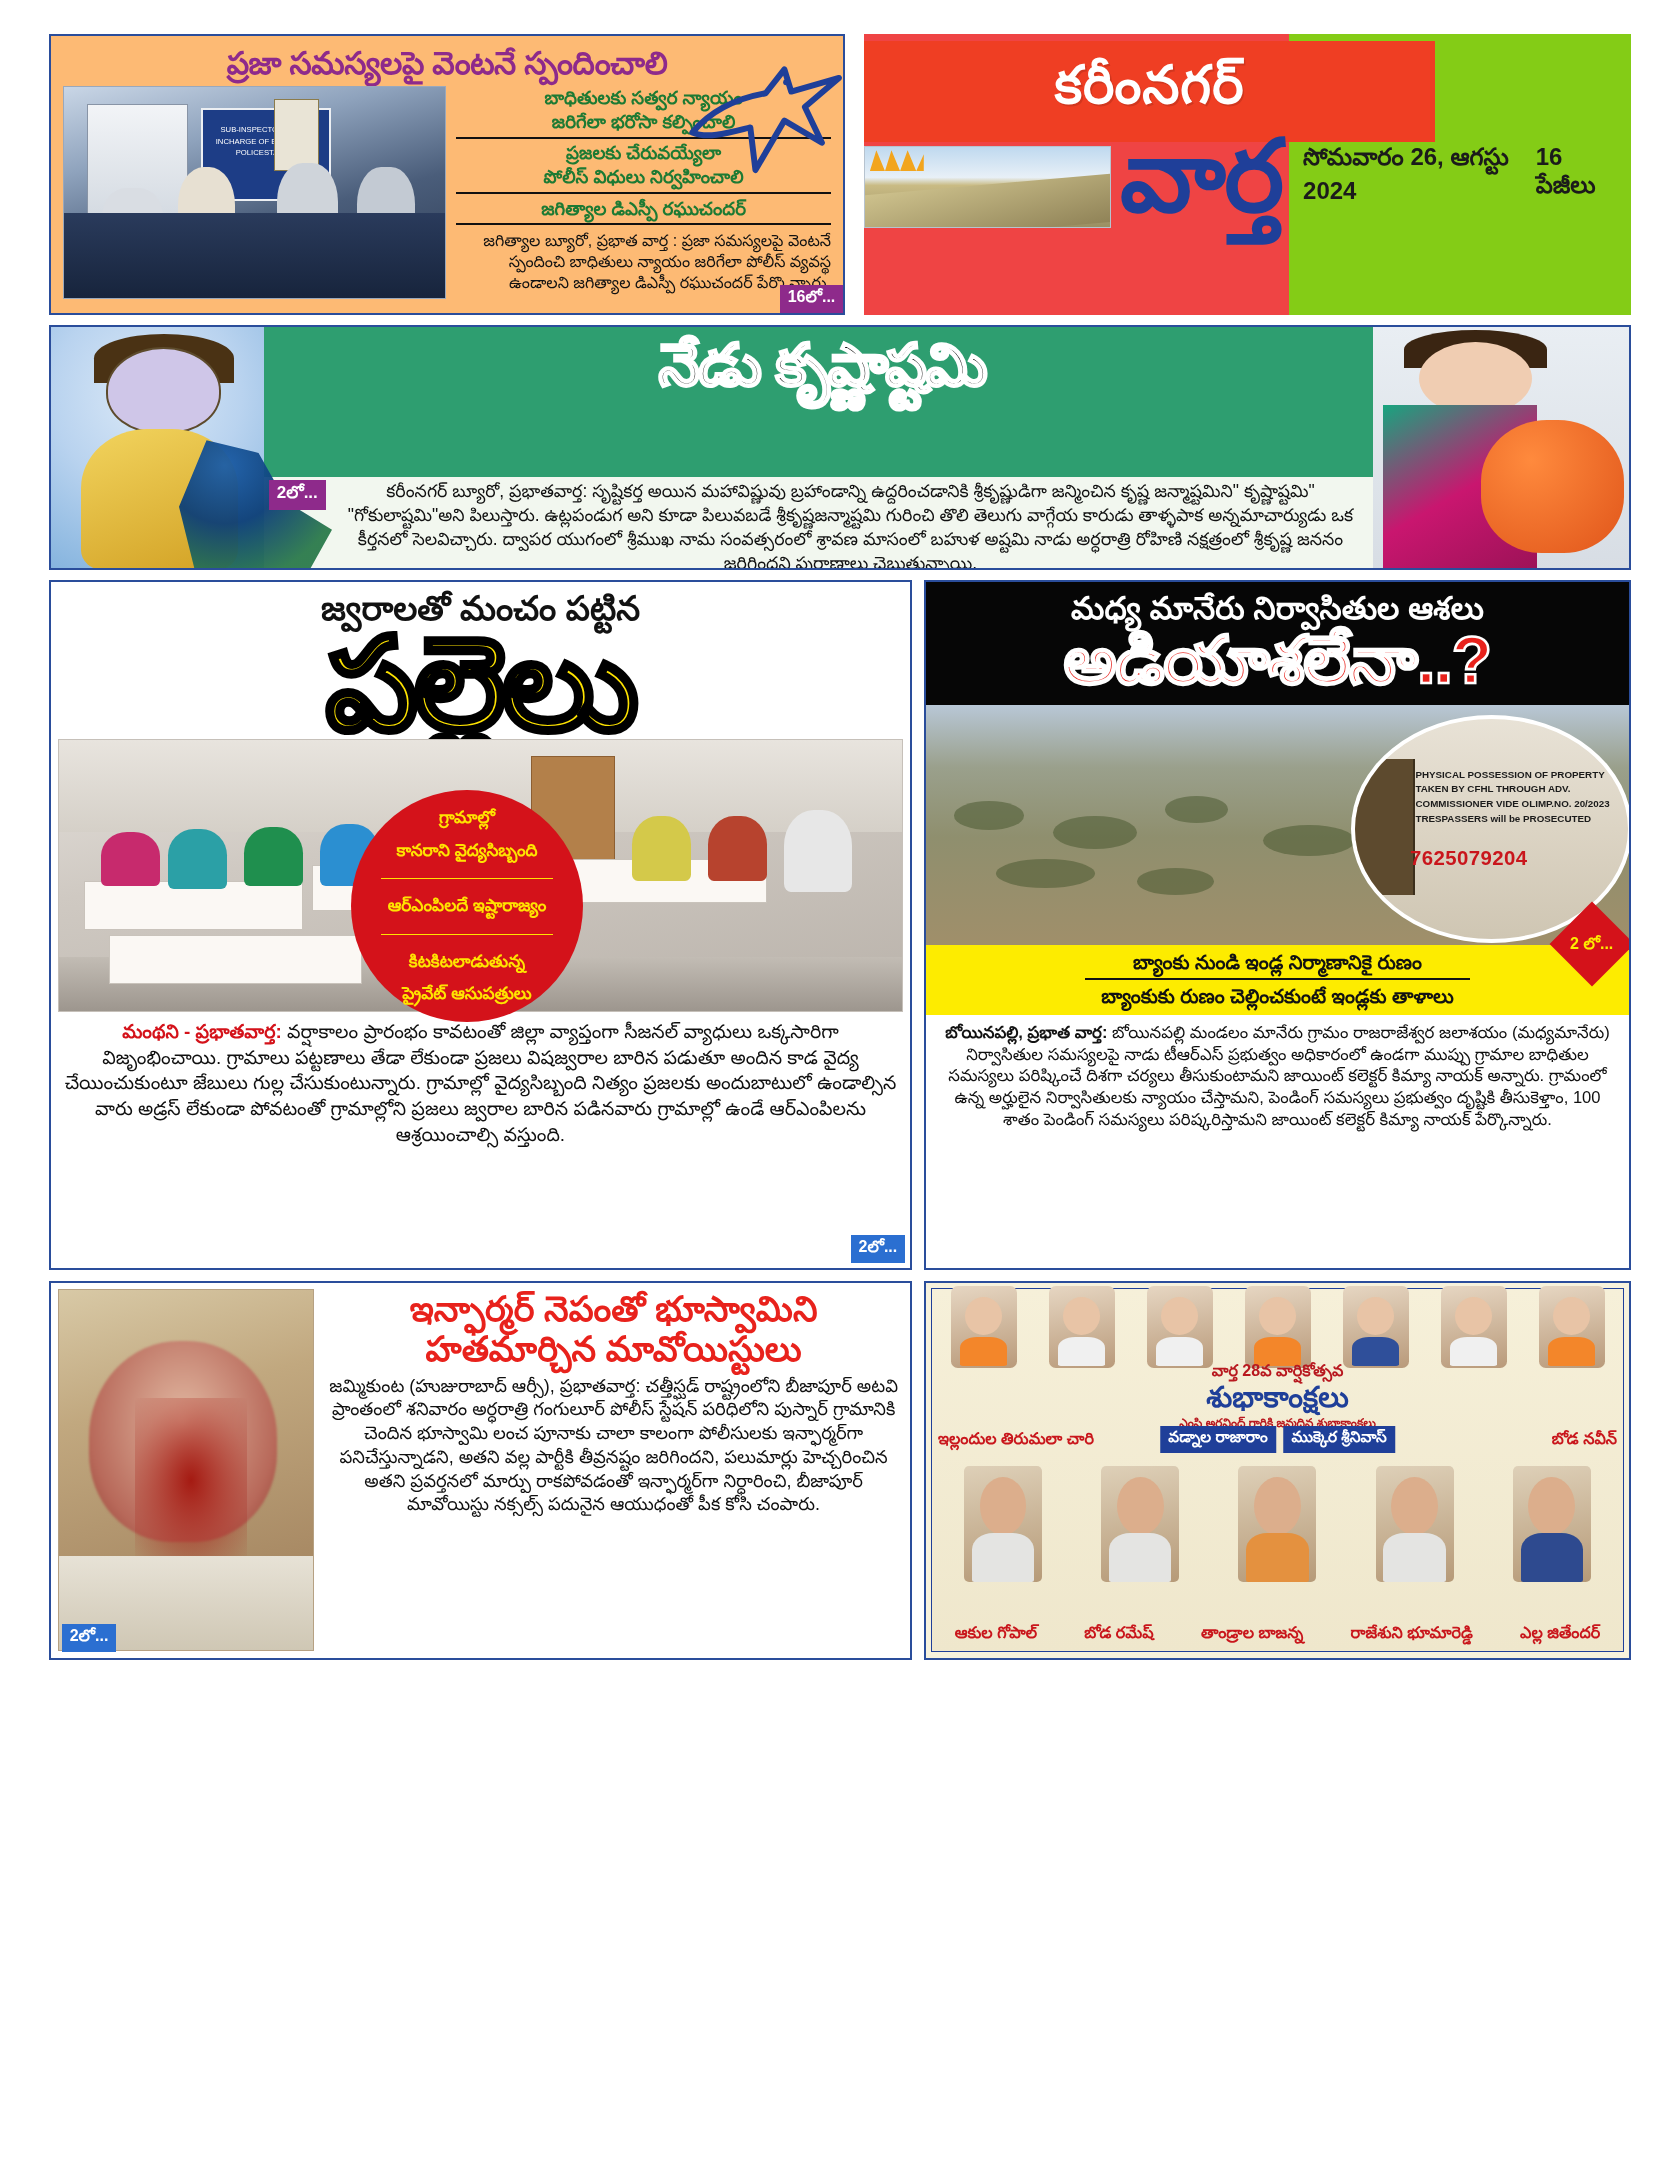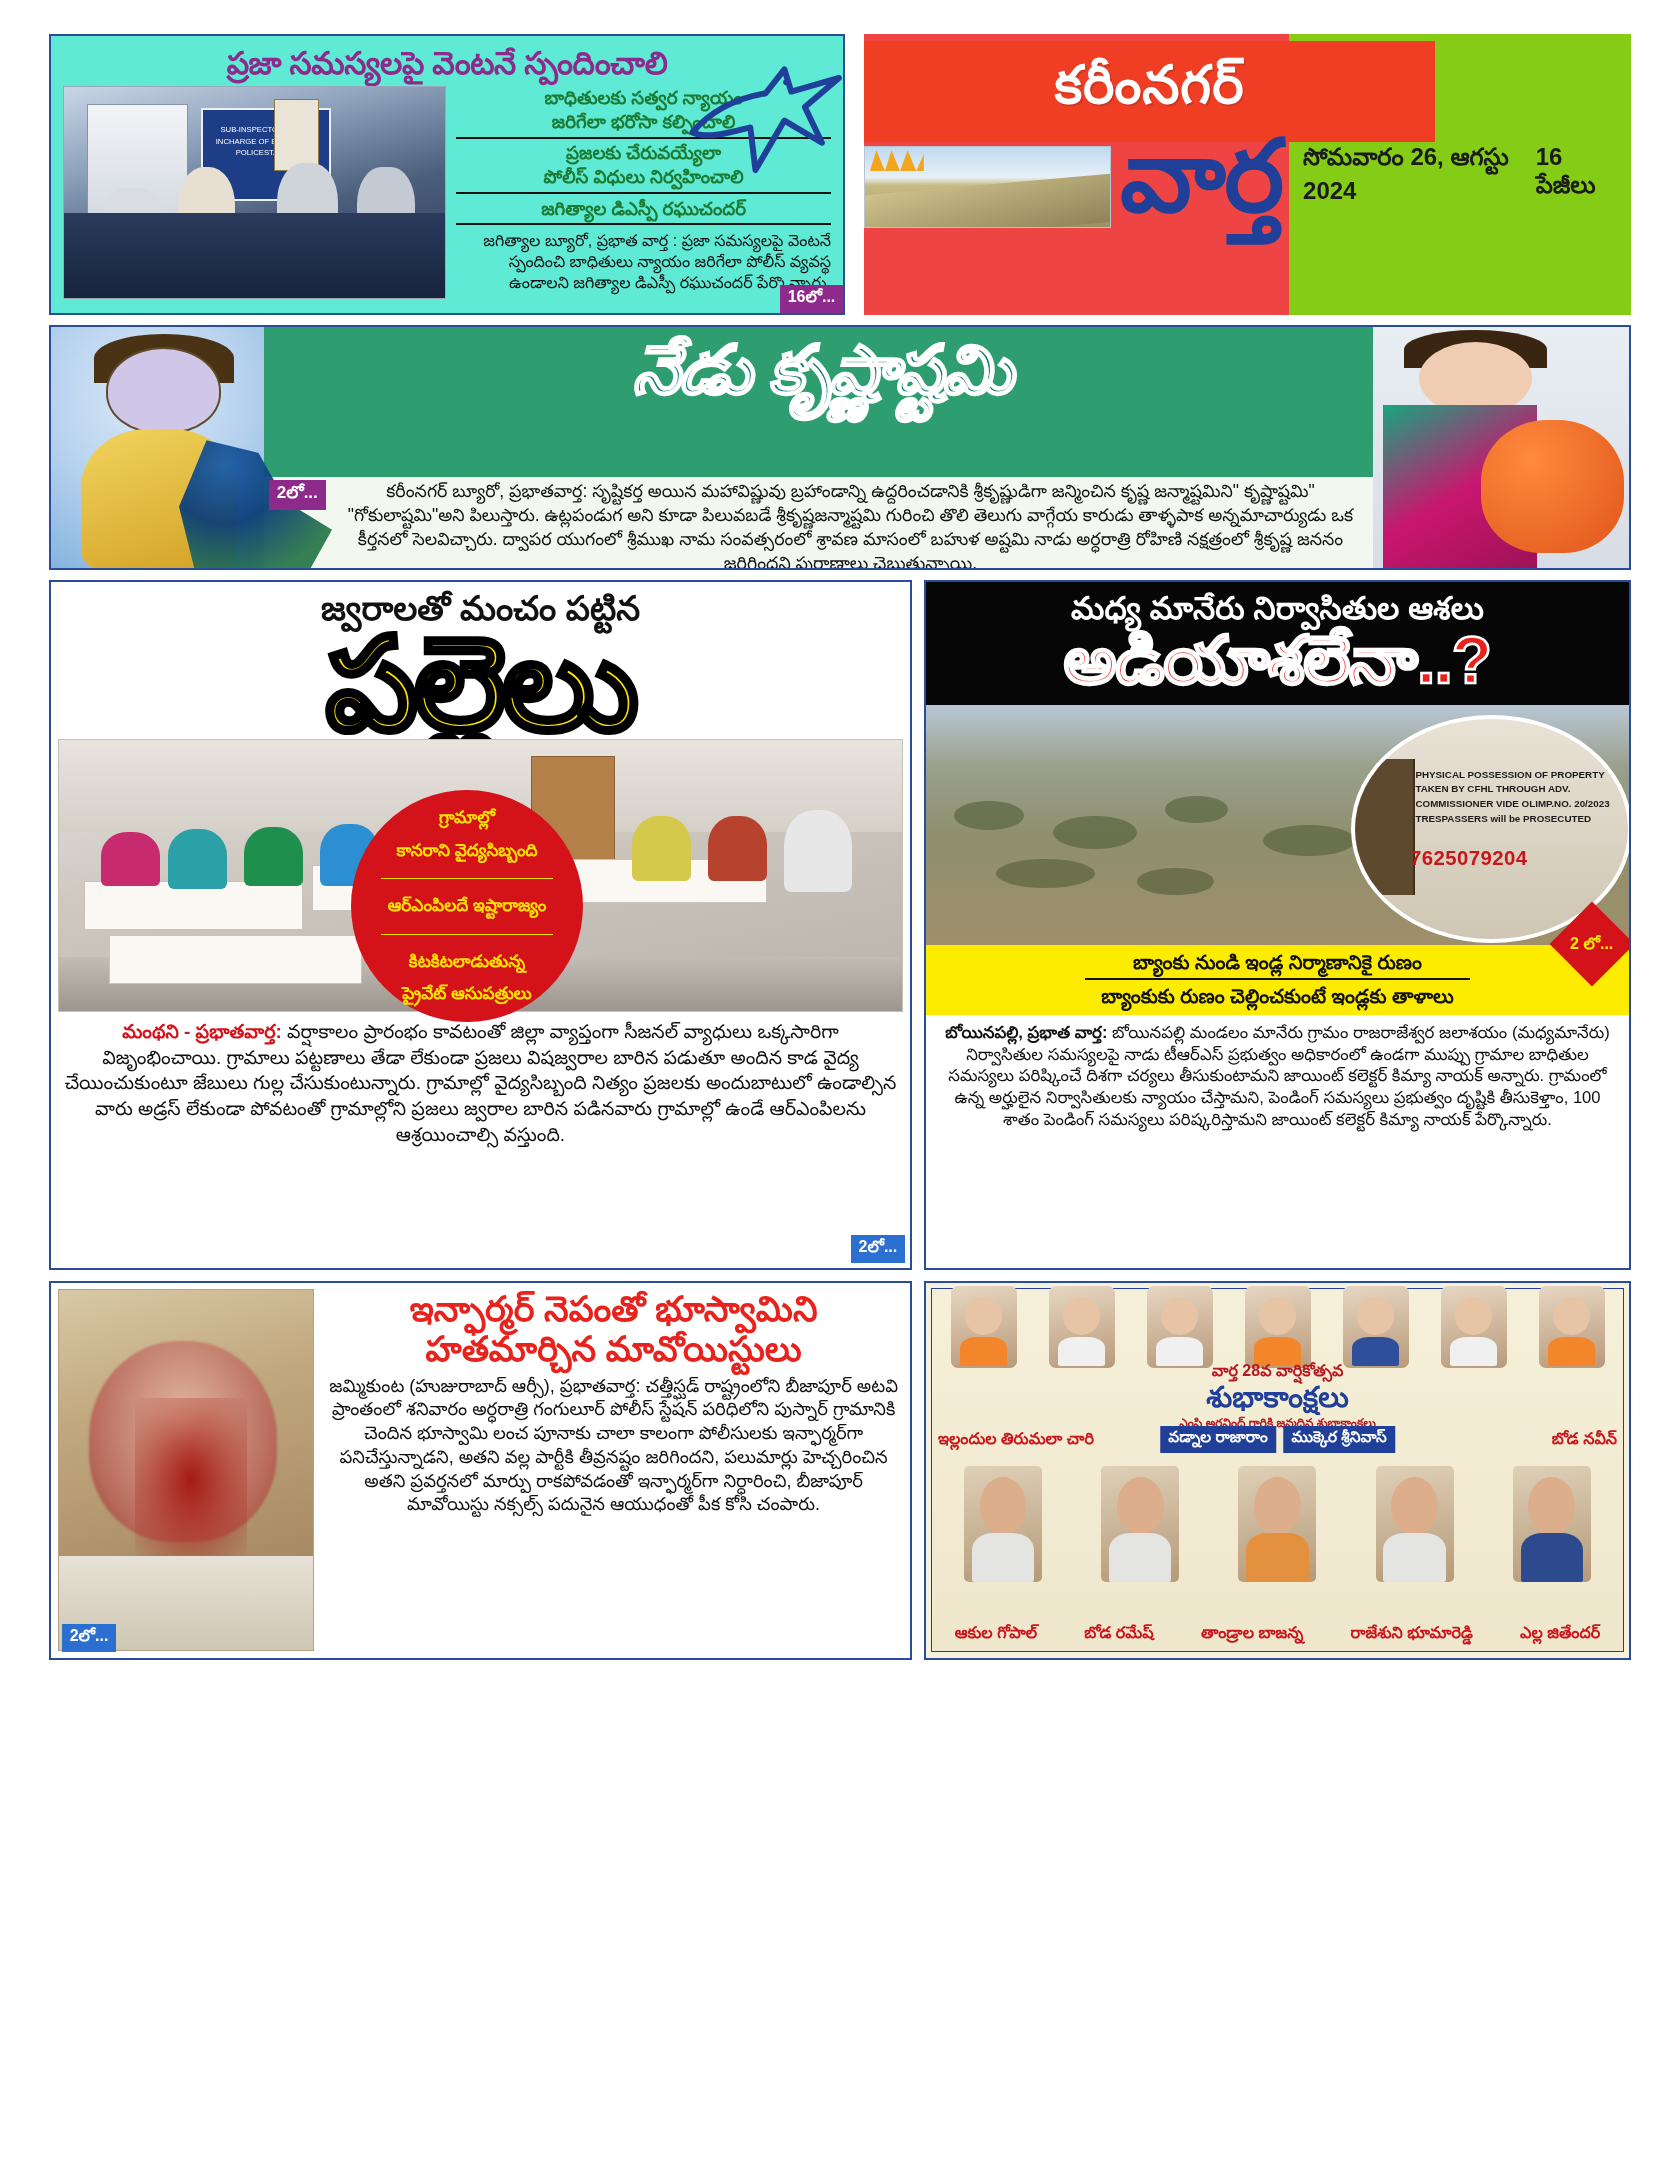--- a/index.html
+++ b/index.html
@@ -16,21 +16,21 @@
     inset: 0;
     padding: 34px 44px 25.6px 49px;
   }
 
   
   .topstrip { display: flex; gap: 19px; height: 281px; }
 
   .lead-box {
     width: 796px;
     border: 2.6px solid #2a4d9b;
-    background: #5eead4;
+    background: #fdba74;
     padding: 8.5px 12px 6.8px 12px;
     display: flex; flex-direction: column;
     position: relative;
   }
   .lead-hd {
     color: #8e2a8b;
     font-size: 31.5px;
     font-weight: bold;
     text-align: center;
     letter-spacing: -0.4px;
@@ -136,22 +136,22 @@
     margin-top:10.2px; height:245px; position:relative;
     border:2.6px solid #2a4d9b; overflow:hidden; background:#f2f7ef;
   }
   .kr-green {
     position:absolute; left:0; top:0; width:100%; height:150px;
     background:#2e9e70;
   }
   .kr-title {
     position:absolute; left:221px; top:8.5px; right:256px;
     text-align:center;
-    color:#0f766e; font-size:67px; font-weight:bold; line-height:1;
-    -webkit-text-stroke:2.6px #ffffff; letter-spacing:-0.9px;font-style:italic;
+    color:#000000; font-size:58px; font-weight:bold; line-height:1;
+    -webkit-text-stroke:2.6px #ffffff; letter-spacing:-0.9px;
   }
   .kr-krishna {
     position:absolute; left:0; top:0; width:213px; height:243px;
     background:radial-gradient(circle at 45% 28%, #dbe9f7 0%, #b9d3ef 45%, #7fb0dc 100%);
     overflow:hidden;
   }
   .kr-krishna .face {
     position:absolute; left:26%; top:8%; width:54%; height:36%;
     background:#cfc6e8; border-radius:50% 50% 46% 46%;
     border:2.6px solid #5d4b2c;

